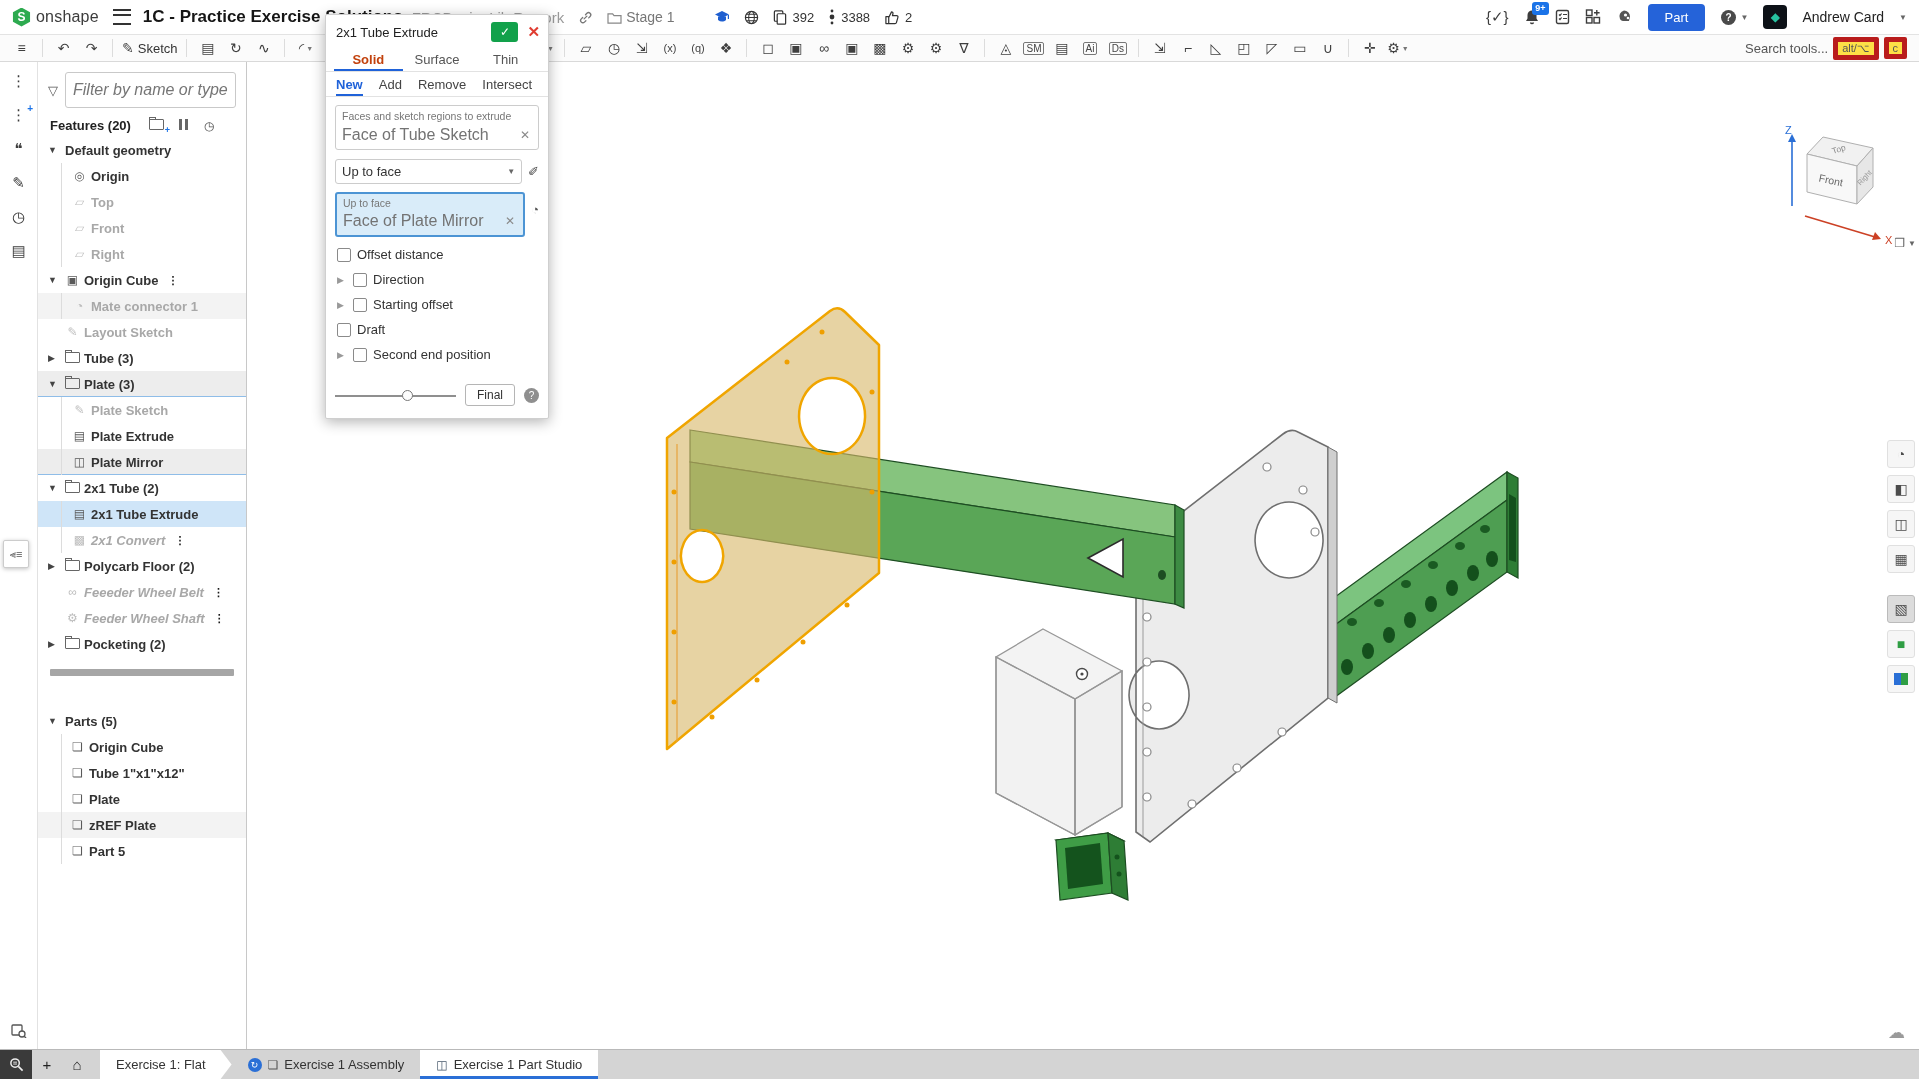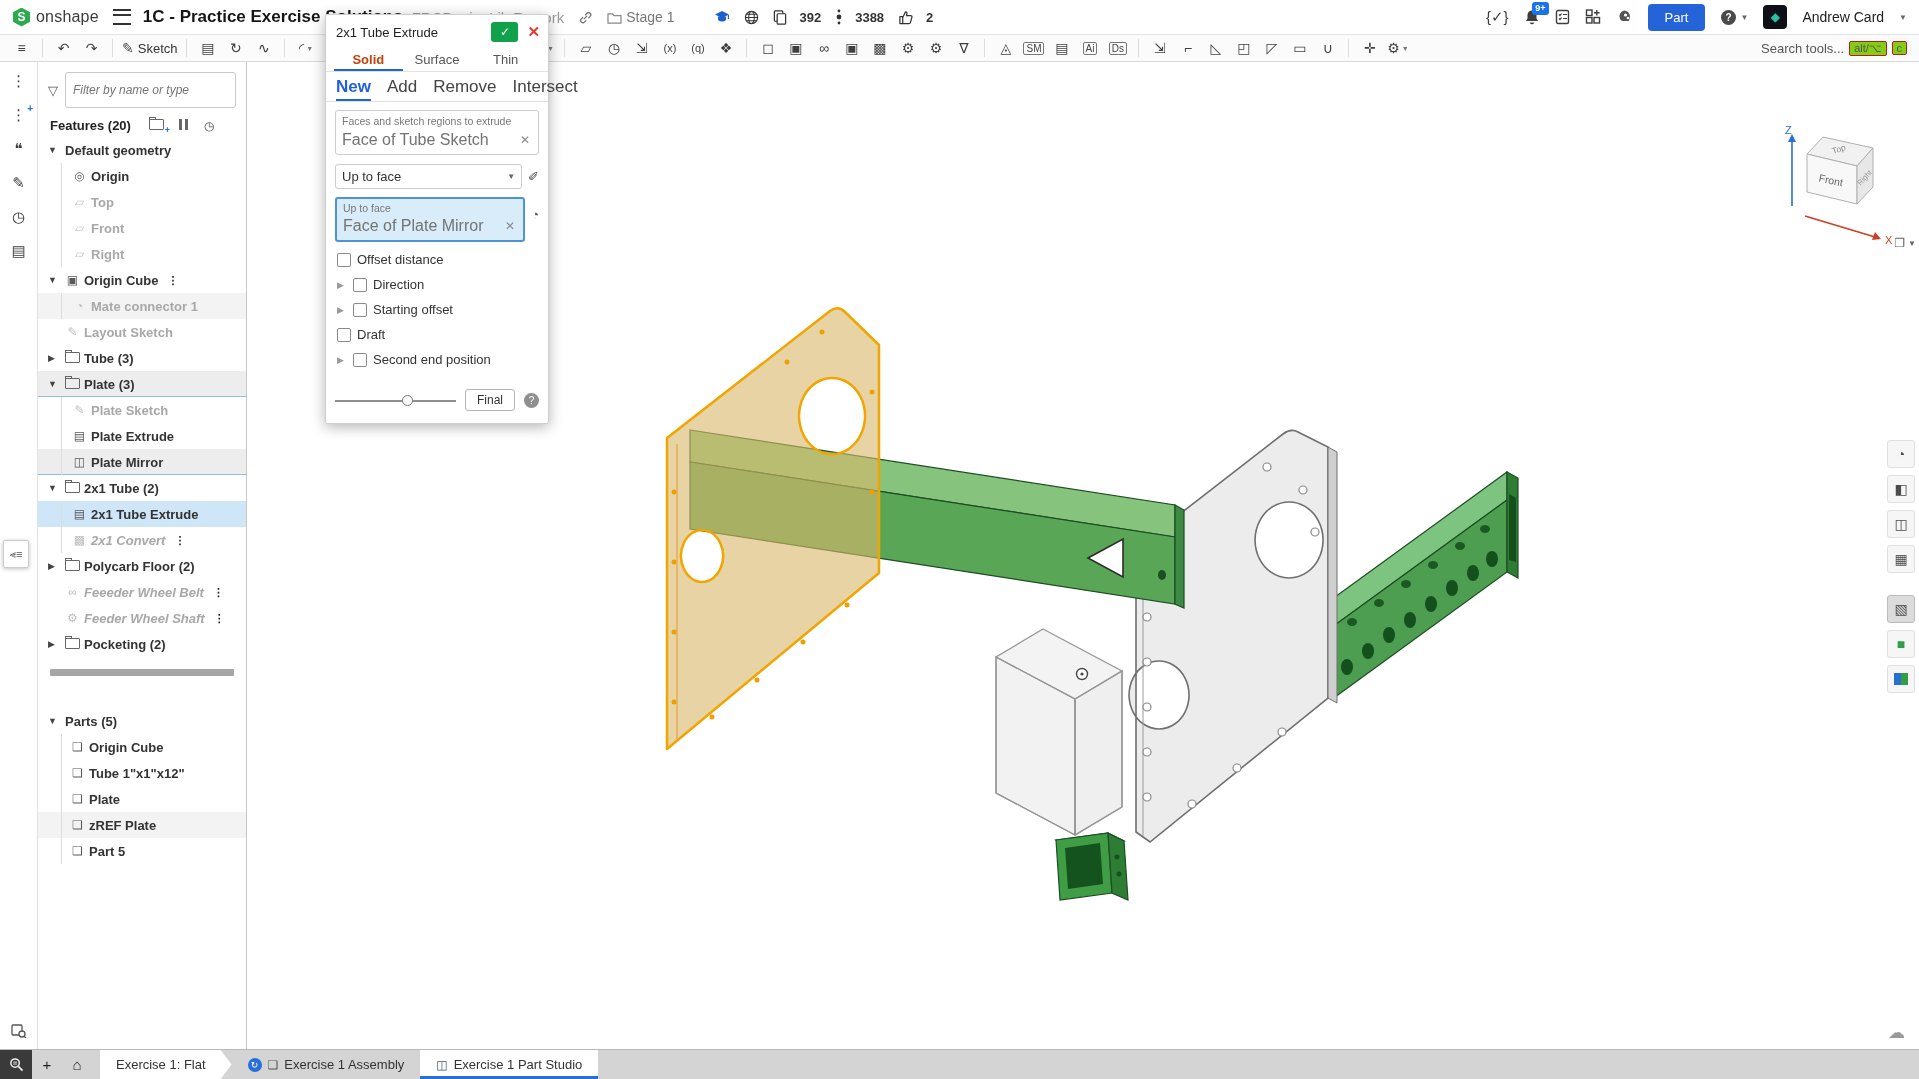--- a/index.html
+++ b/index.html
@@ -13,21 +13,21 @@
     clip-path:polygon(50% 0,95% 25%,95% 75%,50% 100%,5% 75%,5% 25%);display:flex;align-items:center;justify-content:center;}
   .logo-text{font-size:16px;color:#3c3c3c;letter-spacing:.2px;}
   .hamburger{width:18px;height:12px;margin-left:14px;border-top:2px solid #333;border-bottom:2px solid #333;position:relative;}
   .hamburger i{position:absolute;left:0;right:0;top:3px;border-top:2px solid #333;}
   .doc-title{font-weight:bold;font-size:17px;color:#161616;margin-left:12px;white-space:nowrap;}
   .doc-subtitle{color:#9b9b9b;font-size:15px;margin-left:9px;white-space:nowrap;}
   .tb-ic{color:#555;margin-left:14px;display:flex;align-items:center;gap:4px;}
   .tb-ic svg{display:block;}
   .crumb-label{color:#777;font-size:14px;}
   .stats{display:flex;align-items:center;gap:14px;margin-left:40px;color:#333;}
-  .stat{display:flex;align-items:center;gap:12px;font-size:13px;font-weight:bold;}
+  .stat{display:flex;align-items:center;gap:5px;font-size:13px;}
   .tb-right{margin-left:auto;display:flex;align-items:center;gap:15px;}
   .bell-wrap{position:relative;}
   .badge{position:absolute;top:-7px;right:-9px;background:#1a73e8;color:#fff;font-size:9px;
     font-weight:bold;padding:1px 3px;border-radius:3px;line-height:1.2;}
   .share-btn{background:#2563d9;color:#fff;padding:6px 17px;border-radius:4px;font-size:13px;cursor:pointer;}
   .caret{font-size:8px;color:#666;}
   .avatar{width:24px;height:24px;background:#0d1117;border-radius:4px;color:#27c2a0;font-size:12px;}
   .user-name{font-size:14px;color:#222;}
   .glyph-btn{color:#3d3d3d;font-size:15px;cursor:pointer;display:flex;align-items:center;gap:3px;}
   
@@ -35,35 +35,35 @@
     align-items:center;padding:0 8px;box-sizing:border-box;}
   .tgroup{display:flex;align-items:center;gap:1px;}
   .tsep{width:1px;height:18px;background:#dcdcdc;margin:0 6px;}
   .tbtn{height:23px;min-width:23px;border-radius:3px;display:flex;align-items:center;justify-content:center;
     gap:1px;font-size:14px;color:#3f3f3f;padding:0 2px;cursor:pointer;}
   .tbtn .tcaret{font-size:7px;color:#777;margin-left:1px;}
   .tbtn.boxed span.g{border:1px solid #777;border-radius:2px;font-size:10px;padding:0 2px;color:#444;}
   .tbtn .txt{font-size:11px;color:#444;}
   .sketch-label{font-size:13px;color:#333;margin-left:3px;}
   .tb-search{margin-left:auto;display:flex;align-items:center;gap:5px;color:#555;font-size:13px;cursor:pointer;padding-right:4px;}
-  .kbd{border:1px solid #b91c1c;background:#84cc16;border-radius:2px;font-size:11px;padding:0 4px;color:#555;}
+  .kbd{border:5px solid #b91c1c;background:#fde047;border-radius:2px;font-size:11px;padding:0 4px;color:#555;}
   
   .main{position:absolute;top:62px;left:0;right:0;bottom:30px;background:#fff;}
   .left-strip{position:absolute;left:0;top:0;bottom:0;width:38px;border-right:1px solid #e2e2e2;
     display:flex;flex-direction:column;align-items:center;padding-top:10px;gap:16px;box-sizing:border-box;}
   .strip-ic{color:#3c3c3c;font-size:15px;position:relative;cursor:pointer;}
   .strip-ic .plus{position:absolute;right:-7px;top:-3px;color:#1a73e8;font-size:10px;font-weight:bold;}
   .strip-bottom{margin-top:auto;margin-bottom:8px;color:#555;}
   
   .features-panel{position:absolute;left:38px;top:0;bottom:0;width:209px;background:#fff;
     border-right:1px solid #c8c8c8;font-size:13px;color:#333;overflow:hidden;box-sizing:border-box;}
   .filter-row{display:flex;align-items:center;gap:7px;padding:10px 10px 6px 10px;}
   .funnel{color:#555;font-size:13px;}
   .filter-input{flex:1;border:1px solid #c9c9c9;border-radius:3px;height:36px;font-style:italic;
-    font-size:12px;padding:12px 7px;color:#888;outline:none;font-family:"Liberation Sans",sans-serif;box-sizing:border-box;width:100%;}
+    font-size:16px;padding:12px 7px;color:#888;outline:none;font-family:"Liberation Sans",sans-serif;box-sizing:border-box;width:100%;}
   .feat-header{display:flex;align-items:center;padding:4px 12px 4px 12px;font-weight:bold;font-size:13px;color:#222;}
   .feat-header .hic{margin-left:14px;color:#555;font-weight:normal;font-size:12px;cursor:pointer;position:relative;}
   .hic .plus{position:absolute;right:-6px;bottom:-2px;color:#1a73e8;font-size:9px;font-weight:bold;}
   .pause-ic i{display:inline-block;width:3px;height:11px;background:#666;margin:0 1.5px;}
   .trow{height:26px;display:flex;align-items:center;padding-left:10px;position:relative;cursor:pointer;box-sizing:border-box;}
   .trow .exp{width:15px;font-size:9px;color:#444;flex:none;}
   .trow .ticon{width:19px;text-align:center;color:#5a5a5a;font-size:12px;flex:none;line-height:1;}
   .trow .tlabel{margin-left:2px;white-space:nowrap;font-weight:bold;}
   .trow.lvl1{padding-left:32px;}
   .trow.lvl1::before{content:"";position:absolute;left:23px;top:0;bottom:0;border-left:1px solid #dcdcdc;}
@@ -83,21 +83,21 @@
   .dialog{position:absolute;left:325px;top:14px;width:222px;background:#fff;border:1px solid #cfcfcf;
     box-shadow:0 3px 14px rgba(0,0,0,.3);border-radius:2px;font-size:13px;color:#333;z-index:6;}
   .dlg-header{display:flex;align-items:center;padding:7px 8px 5px 10px;}
   .dlg-title{flex:1;font-size:13px;color:#222;}
   .ok-btn{width:27px;height:20px;background:#12a14b;border-radius:3px;color:#fff;font-size:12px;cursor:pointer;}
   .close-btn{color:#e03c31;font-size:15px;margin-left:9px;cursor:pointer;font-weight:bold;}
   .dlg-tabs{display:flex;border-bottom:1px solid #e2e2e2;padding:0 8px;}
   .dlg-tab{padding:5px 0 4px 0;margin-right:0;color:#555;cursor:pointer;flex:1;text-align:center;}
   .dlg-tab.active{color:#c2410c;font-weight:bold;box-shadow:inset 0 -2px 0 #1f62d9;}
   .dlg-optabs{display:flex;border-bottom:1px solid #e2e2e2;padding:0 10px;gap:16px;}
-  .dlg-optab{padding:5px 0 4px 0;color:#444;cursor:pointer;font-size:17px;}
+  .dlg-optab{padding:5px 0 4px 0;color:#444;cursor:pointer;font-size:13px;}
   .dlg-optab.active{color:#1f62d9;font-weight:bold;box-shadow:inset 0 -2px 0 #1f62d9;}
   .dlg-body{padding:8px 9px 4px 9px;}
   .facebox{border:1px solid #ccc;border-radius:3px;padding:4px 6px 5px 6px;}
   .mini-label{font-size:10.5px;color:#777;line-height:1.3;}
   .frow{display:flex;align-items:center;margin-top:2px;}
   .fval{flex:1;font-size:16px;color:#737373;}
   .xbtn{color:#8a8a8a;font-size:12px;cursor:pointer;padding:0 2px;}
   .selrow{display:flex;align-items:center;margin:9px 0 8px 0;gap:6px;}
   .select{flex:1;display:flex;align-items:center;border:1px solid #ccc;border-radius:3px;padding:4px 6px;cursor:pointer;}
   .select .sval{flex:1;}

